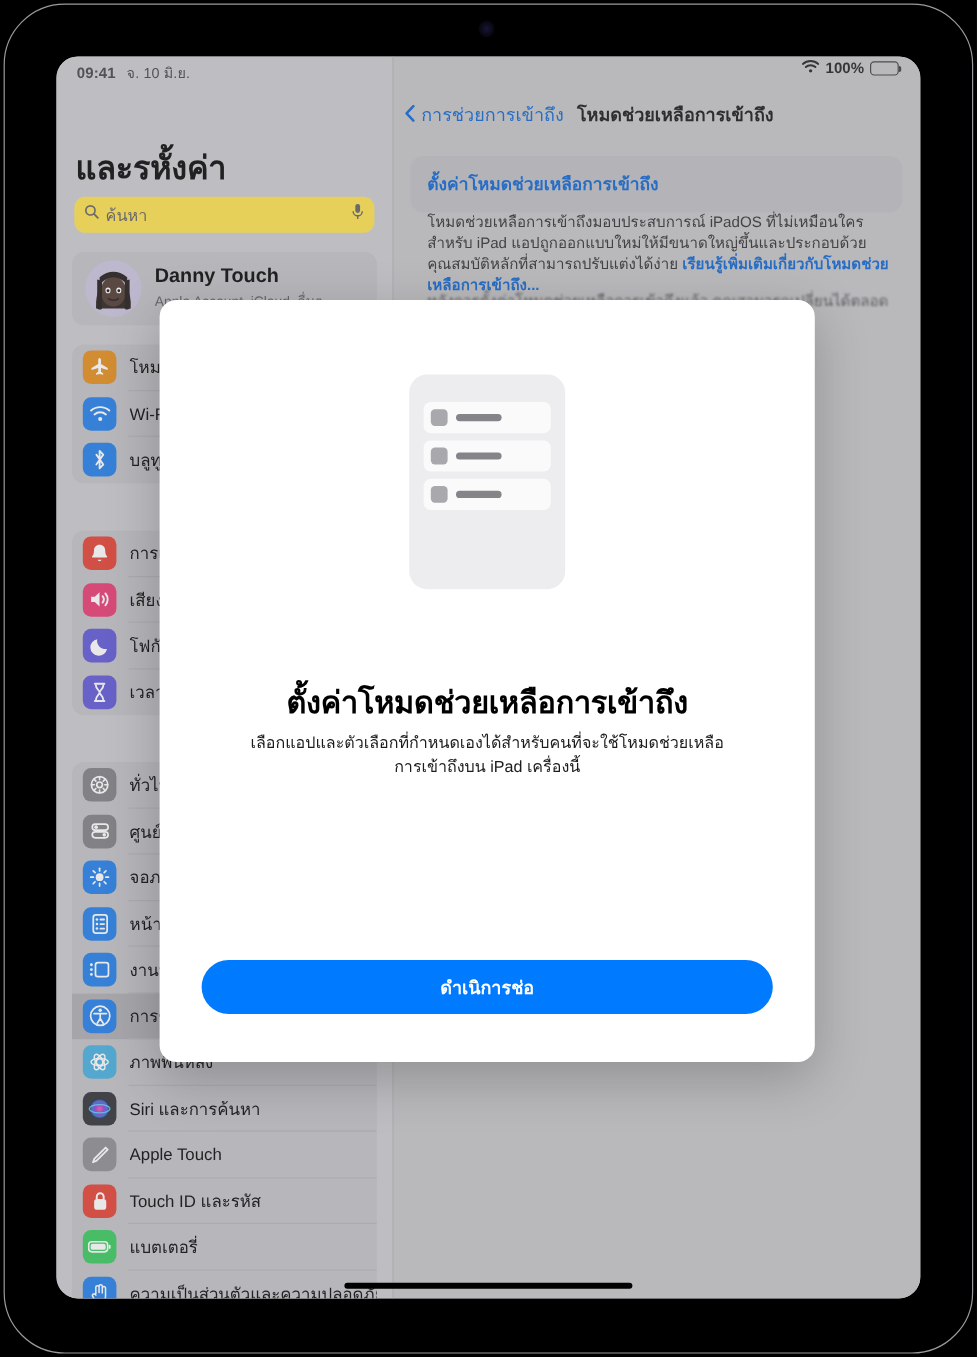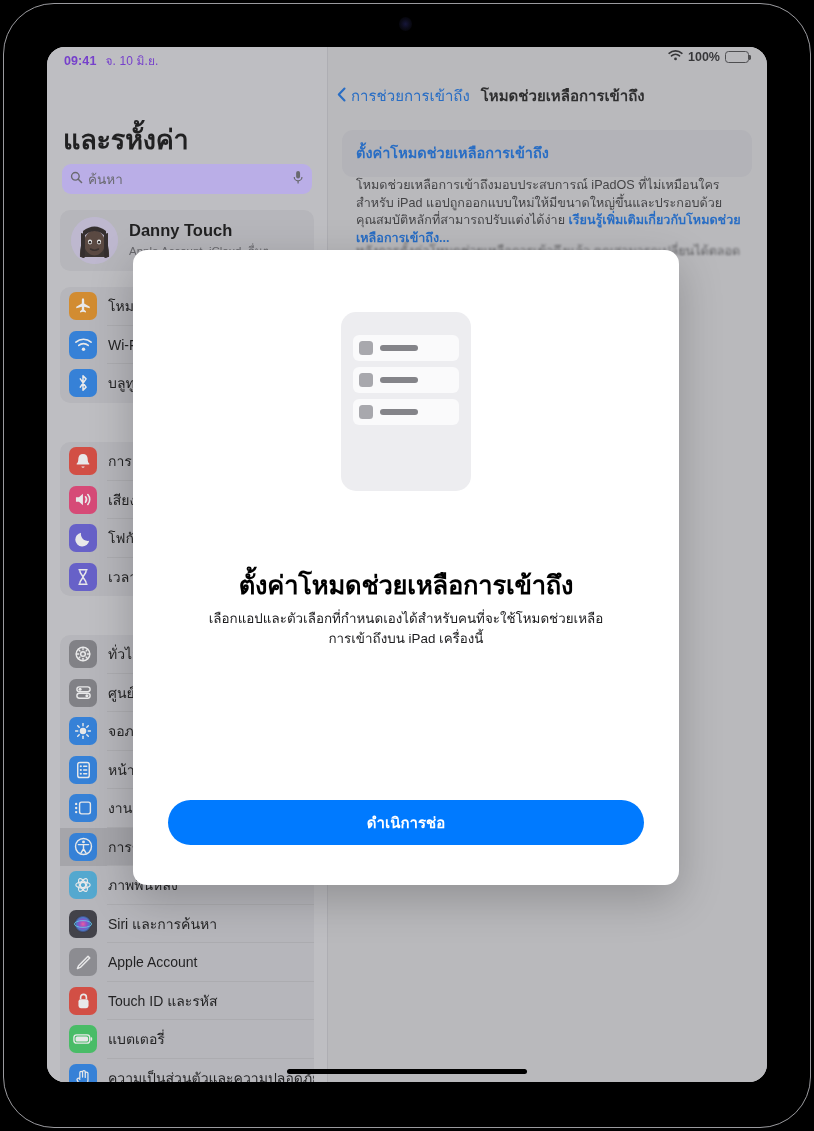--- a/index.html
+++ b/index.html
@@ -53,21 +53,21 @@
   #status-bar {
     position: absolute;
     left: 0; top: 0;
     width: 720px; height: 26px;
     z-index: 12;
   }
   #status-left {
     position: absolute;
     left: 17px; top: 4px;
     display: flex; align-items: baseline; gap: 9px;
-    font-size: 12.5px; font-weight: bold; color: #6d28d9;
+    font-size: 12.5px; font-weight: bold; color: #404040;
     letter-spacing: 0.1px;
   }
   #status-date { font-size: 12px; font-weight: normal; }
   #status-right {
     position: absolute;
     right: 18px; top: 3px;
     display: flex; align-items: center; gap: 5px;
     font-size: 12.5px; font-weight: bold; color: #1b1b1d;
   }
   .wifi-ic { display: block; }
@@ -107,21 +107,21 @@
     left: 16px; top: 71px;
     font-size: 27px; font-weight: bold;
     color: #000;
     letter-spacing: -0.2px;
   }
 
   #search-field {
     position: absolute;
     left: 15px; top: 117px;
     width: 250px; height: 30px;
-    background: #c4b5fd;
+    background: #fde047;
     border-radius: 9px;
     display: flex; align-items: center;
     padding: 0 8px;
   }
   #search-icon { flex: 0 0 auto; margin-right: 5px; }
   #search-placeholder {
     flex: 1;
     font-size: 13.5px;
     color: #5d5d62;
   }
@@ -597,21 +597,21 @@
               </span>
               <span class="row-label">Siri และการค้นหา</span>
               <span class="row-sep"></span>
             </div>
             <div class="row">
               <span class="app-icon" style="background: rgb(138, 138, 143);">
                 <svg width="17" height="17" viewBox="0 0 18 18">
                   <path d="M13.8 2.4 L15.6 4.2 L5.6 14.2 L2.6 15.4 L3.8 12.4 Z" fill="none" stroke="#fff" stroke-width="1.6" stroke-linejoin="round"></path>
                 </svg>
               </span>
-              <span class="row-label">Apple Account</span>
+              <span class="row-label">Apple Touch</span>
               <span class="row-sep"></span>
             </div>
             <div class="row">
               <span class="app-icon" style="background: rgb(227, 59, 46);">
                 <svg width="15" height="18" viewBox="0 0 16 20">
                   <rect x="2.4" y="8" width="11.2" height="10" rx="2.6" fill="#fff"></rect>
                   <path d="M4.8 8 V5.8 a3.2 3.2 0 0 1 6.4 0 V8" fill="none" stroke="#fff" stroke-width="1.8"></path>
                 </svg>
               </span>
               <span class="row-label">Touch ID และรหัส</span>

